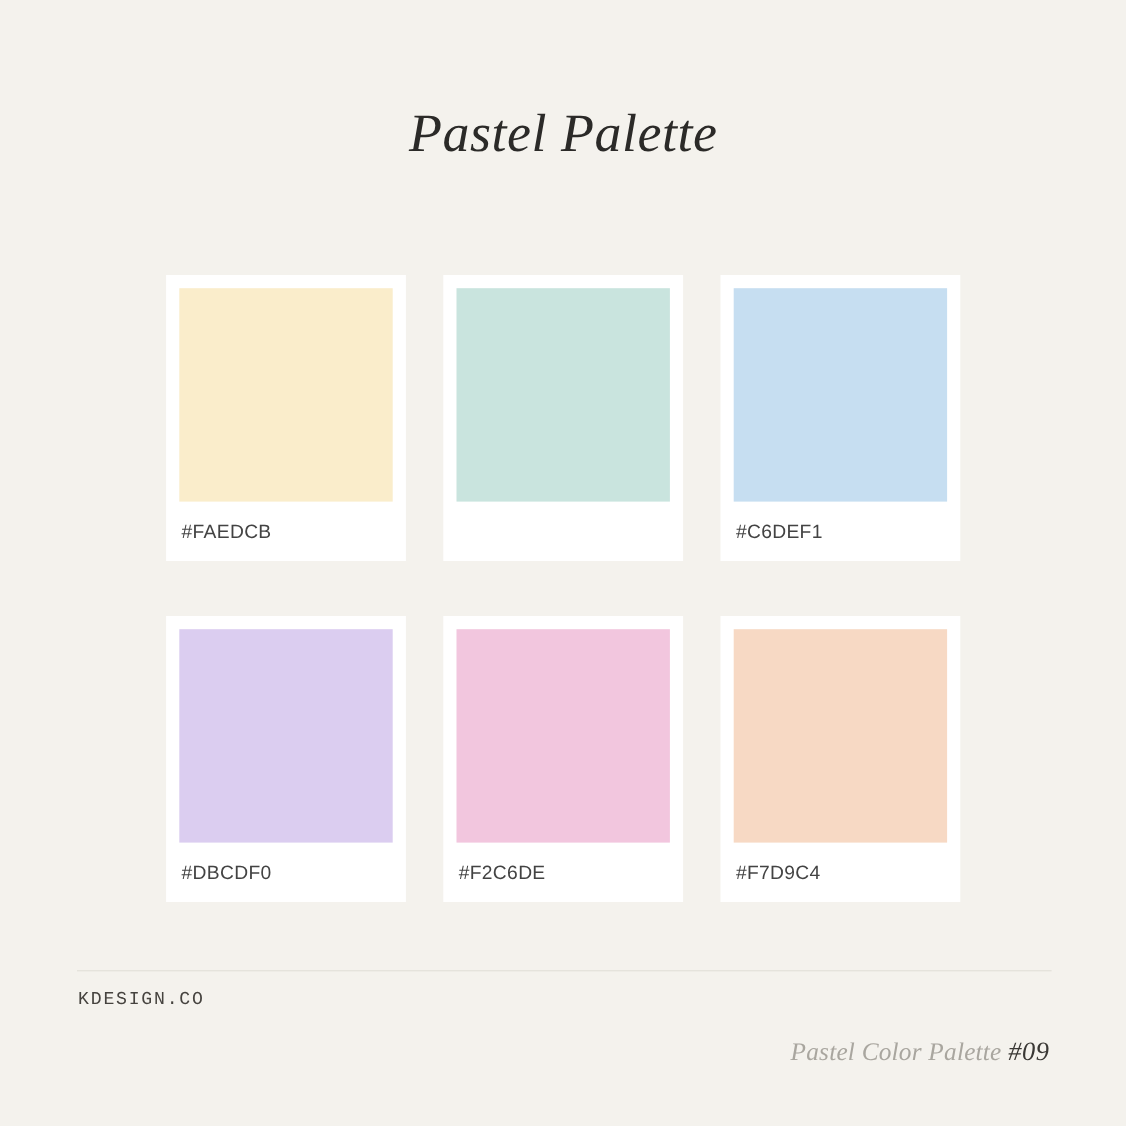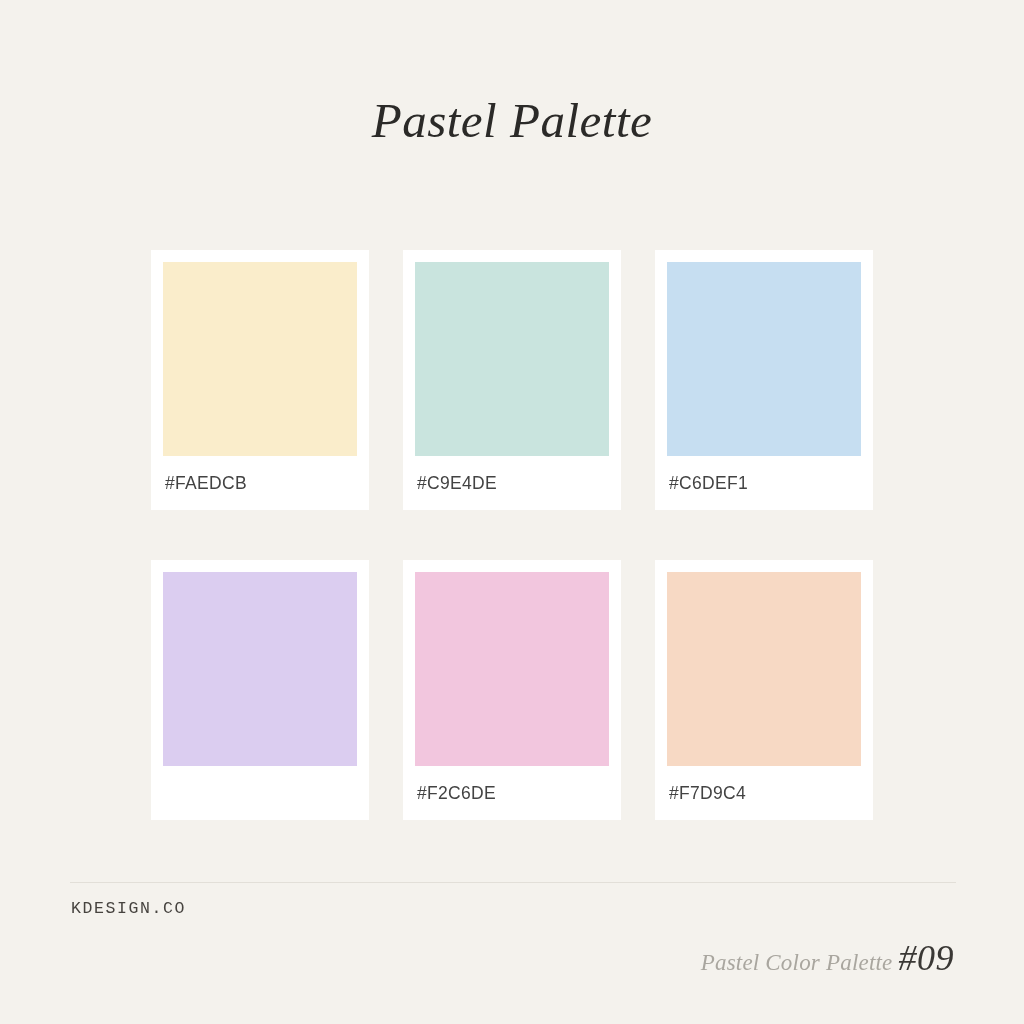--- a/index.html
+++ b/index.html
@@ -116,21 +116,21 @@
     font-family: "Liberation Serif", "DejaVu Serif", serif;
     font-style: italic;
     font-size: 23px;
     color: #A9A69F;
     letter-spacing: 0.2px;
   }
 
   .footer-number {
     font-family: "Liberation Serif", "DejaVu Serif", serif;
     font-style: italic;
-    font-size: 36px;
+    font-size: 24px;
     color: #38363300;
     color: #3A3835;
     letter-spacing: 0.5px;
     margin-top: 39px;
   }
 </style>
 </head>
 <body style="background: rgb(244, 242, 237);">
 
 <div class="canvas">
@@ -139,30 +139,30 @@
 
   <div class="grid">
 
     <div class="card">
       <div class="chip" style="background: rgb(250, 237, 203);"></div>
       <div class="chip-label">#FAEDCB</div>
     </div>
 
     <div class="card">
       <div class="chip" style="background: rgb(201, 228, 222);"></div>
-      <div class="chip-label">#C9E4DE</div>
     </div>
 
     <div class="card">
       <div class="chip" style="background: rgb(198, 222, 241);"></div>
       <div class="chip-label">#C6DEF1</div>
     </div>
 
     <div class="card">
       <div class="chip" style="background: rgb(219, 205, 240);"></div>
+      <div class="chip-label">#DBCDF0</div>
     </div>
 
     <div class="card">
       <div class="chip" style="background: rgb(242, 198, 222);"></div>
       <div class="chip-label">#F2C6DE</div>
     </div>
 
     <div class="card">
       <div class="chip" style="background: rgb(247, 217, 196);"></div>
       <div class="chip-label">#F7D9C4</div>

